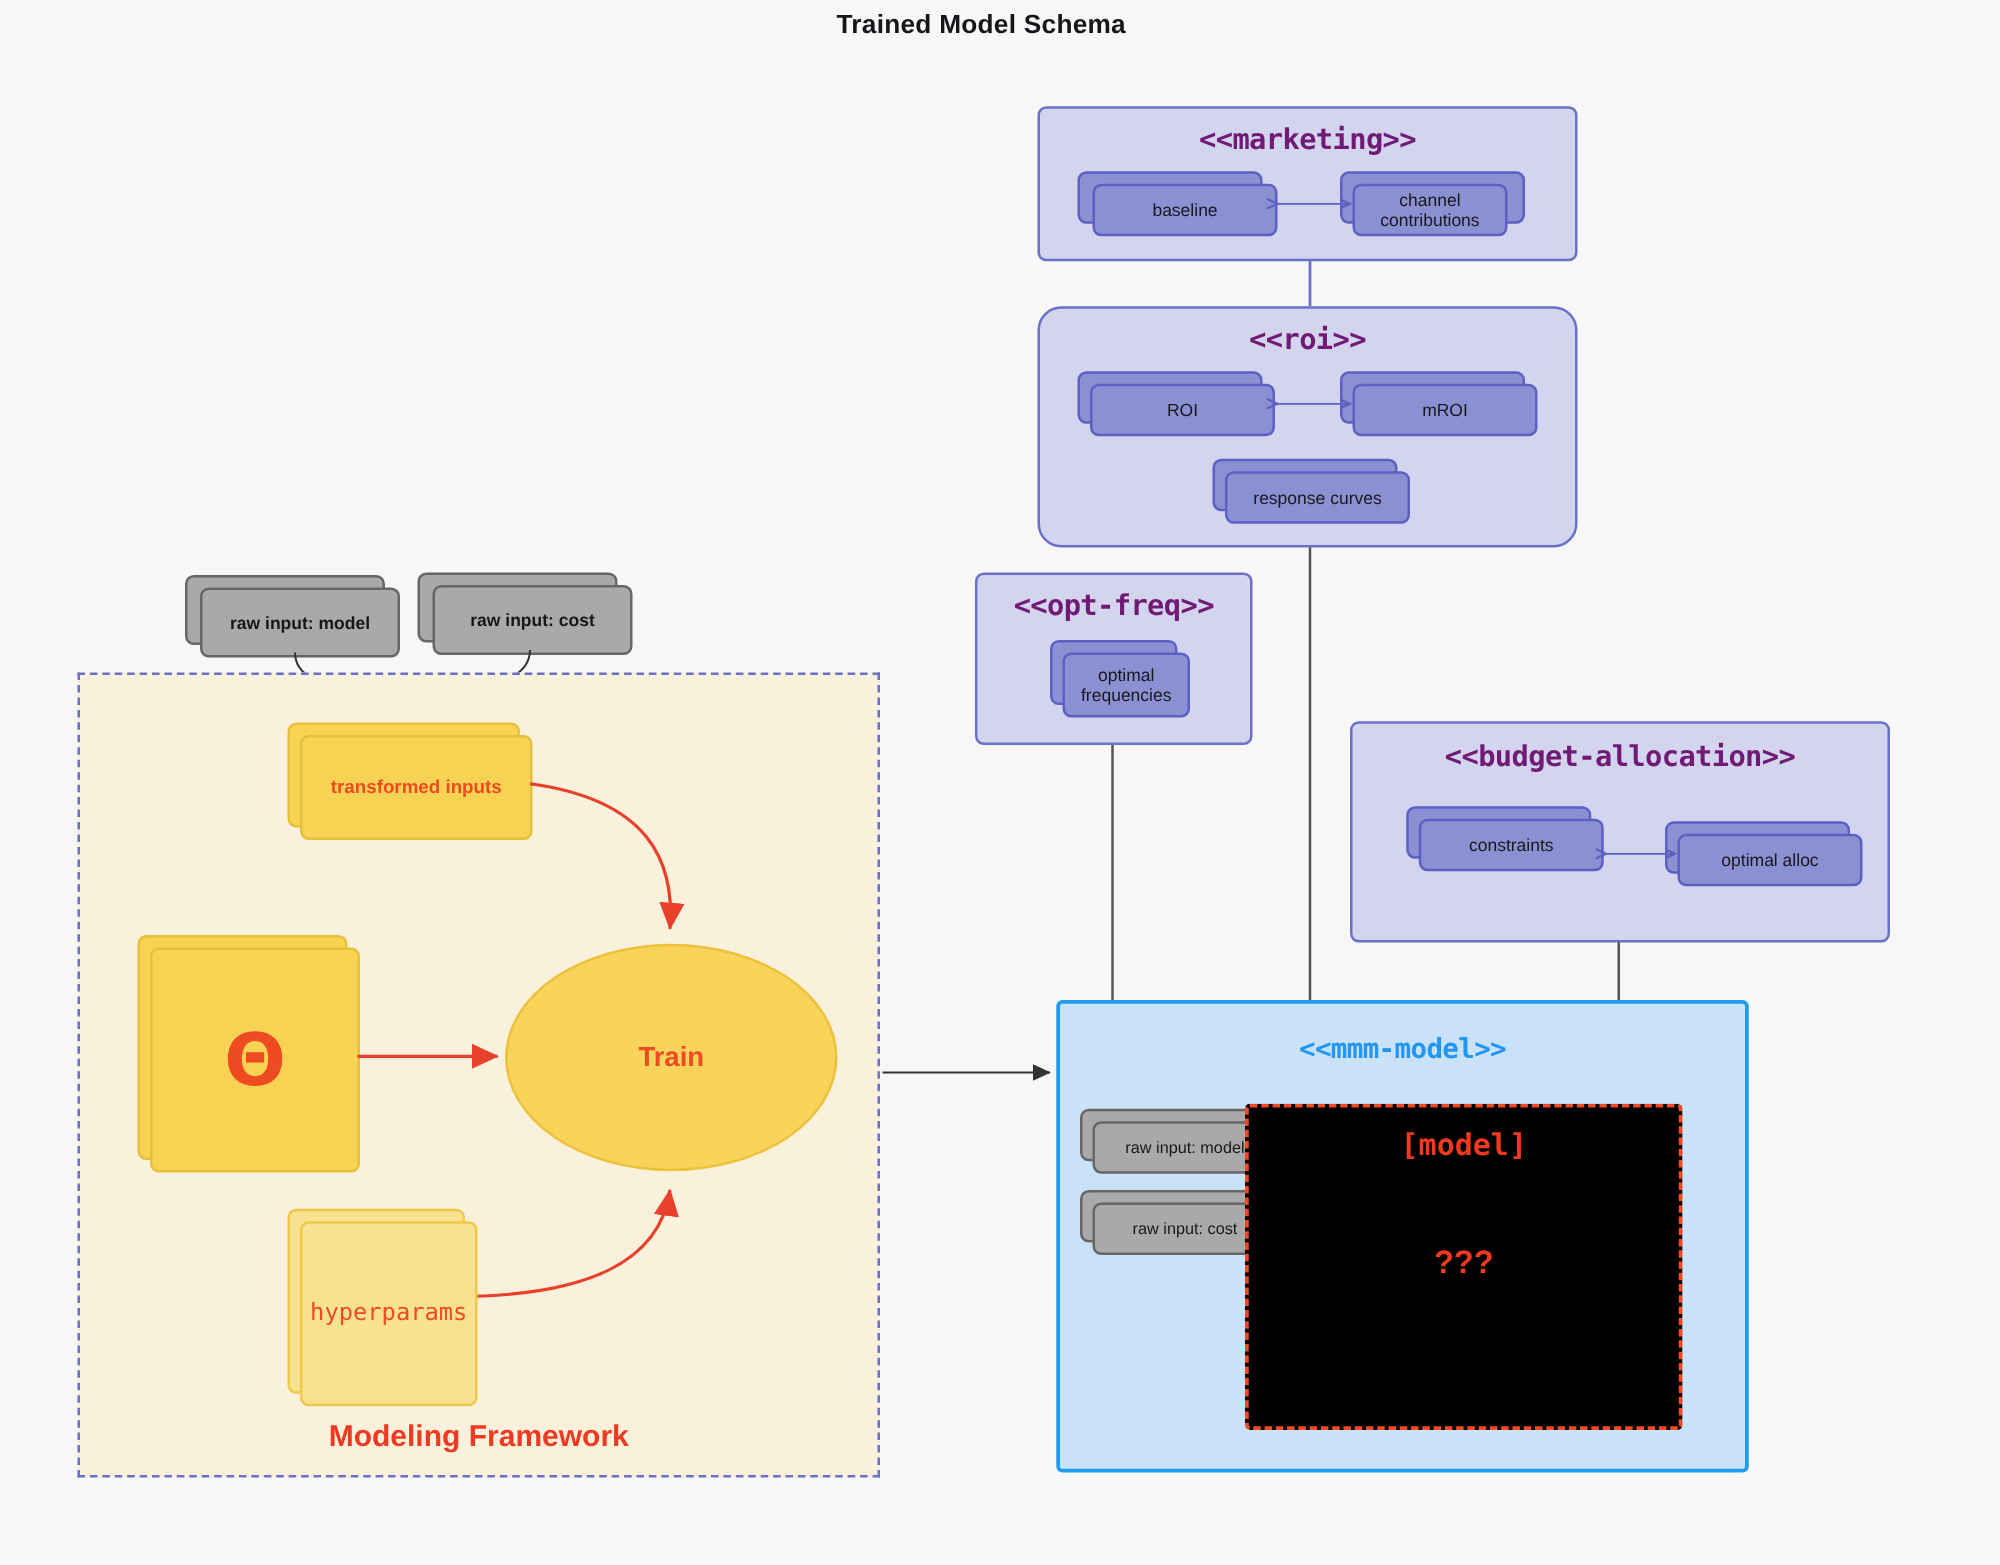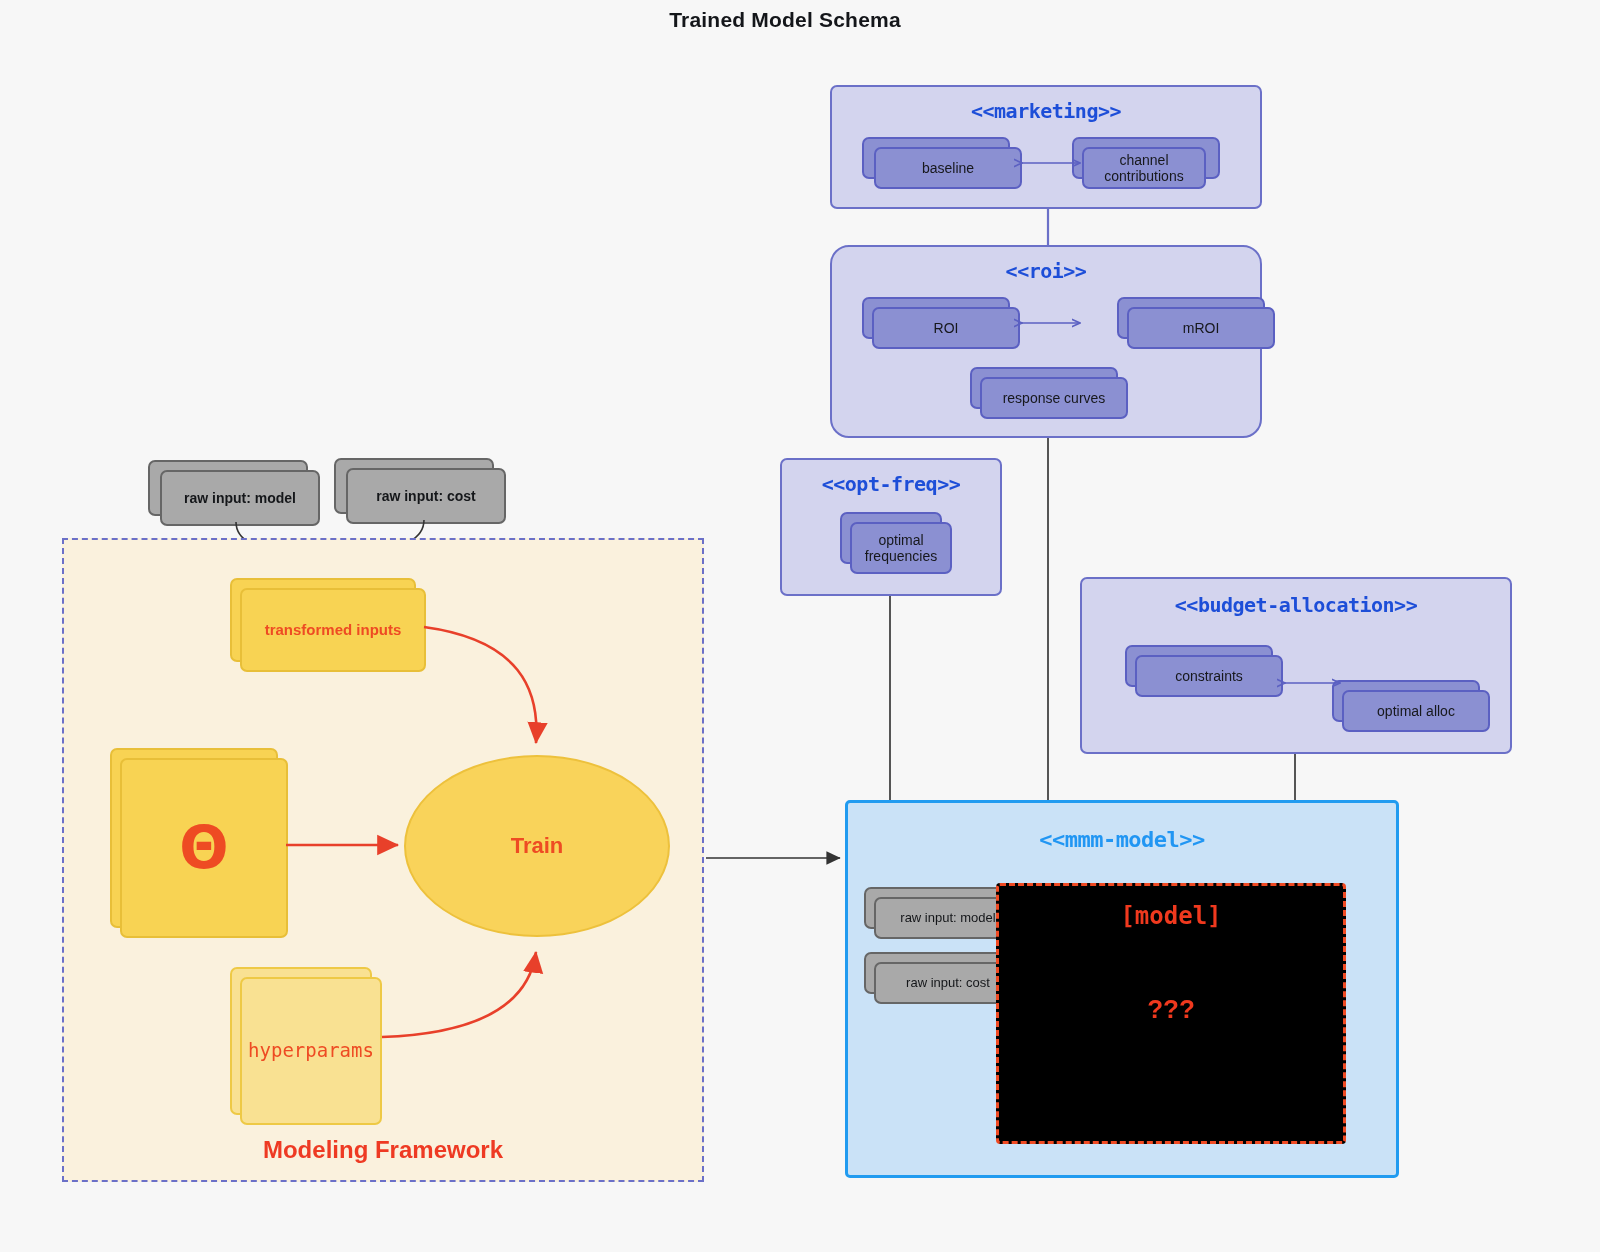--- a/index.html
+++ b/index.html
@@ -36,22 +36,22 @@
     position: absolute;
     background: #d3d4ee;
     border: 2px solid #6b70c8;
     border-radius: 7px;
     z-index: 3;
   }
   .pkg-title {
     text-align: center;
     font-family: "DejaVu Sans Mono", monospace;
     font-weight: bold;
-    font-size: 20px;
-    color: #1d4ed8;
+    font-size: 23px;
+    color: #701a75;
     letter-spacing: -0.5px;
   }
 
   
   .card { position: absolute; }
   .card .shadow, .card .face {
     position: absolute;
     border-radius: 7px;
     box-sizing: border-box;
   }
@@ -279,21 +279,21 @@
   <div class="pkg" style="left:830px; top:245px; width:428px; height:189px;border-radius:19px;">
     <div class="pkg-title" style="padding-top:12px;">&lt;&lt;roi&gt;&gt;</div>
 
     <div class="card purple" style="left:30px; top:50px; width:158px; height:52px;">
       <div class="shadow" style="left:0; top:0; width:148px; height:42px;"></div>
       <div class="face" style="left:10px; top:10px; width:148px; height:42px;">
         <span>ROI</span>
       </div>
     </div>
 
-    <div class="card purple" style="left:240px; top:50px; width:132px; height:52px;margin-left:45px;">
+    <div class="card purple" style="left:240px; top:50px; width:132px; height:52px;">
       <div class="shadow" style="left:0; top:0; width:148px; height:42px;"></div>
       <div class="face" style="left:10px; top:10px; width:148px; height:42px;">
         <span>mROI</span>
       </div>
     </div>
 
     <div class="card purple" style="left:138px; top:120px; width:158px; height:52px;">
       <div class="shadow" style="left:0; top:0; width:148px; height:42px;"></div>
       <div class="face" style="left:10px; top:10px; width:148px; height:42px;">
         <span>response curves</span>
@@ -320,21 +320,21 @@
   <div class="pkg" style="left:1080px; top:577px; width:428px; height:173px;">
     <div class="pkg-title" style="padding-top:14px;">&lt;&lt;budget-allocation&gt;&gt;</div>
 
     <div class="card purple" style="left:43px; top:66px; width:158px; height:36px;">
       <div class="shadow" style="left:0; top:0; width:148px; height:42px;"></div>
       <div class="face" style="left:10px; top:10px; width:148px; height:42px;">
         <span>constraints</span>
       </div>
     </div>
 
-    <div class="card purple" style="left:250px; top:78px; width:158px; height:52px;margin-top:23px;">
+    <div class="card purple" style="left:250px; top:78px; width:158px; height:52px;">
       <div class="shadow" style="left:0; top:0; width:148px; height:42px;"></div>
       <div class="face" style="left:10px; top:10px; width:148px; height:42px;">
         <span>optimal alloc</span>
       </div>
     </div>
 
     <svg width="428" height="173" viewBox="0 0 428 173" style="position:absolute;left:0;top:0;pointer-events:none;">
       <line x1="203" y1="104" x2="258" y2="104" stroke="#5b60c2" stroke-width="1.4" marker-start="url(#arw-purple-s)" marker-end="url(#arw-purple-e)"></line>
     </svg>
   </div>

